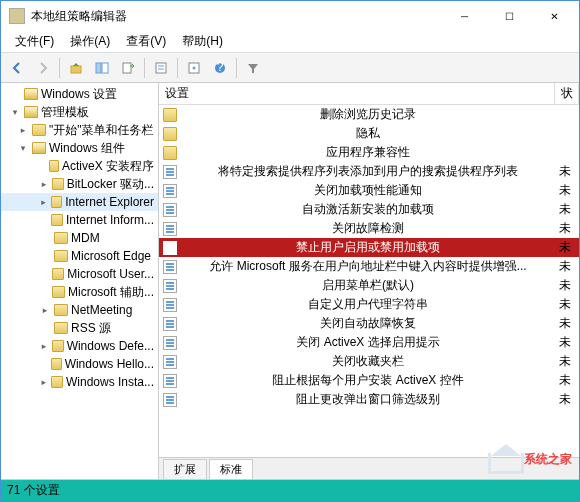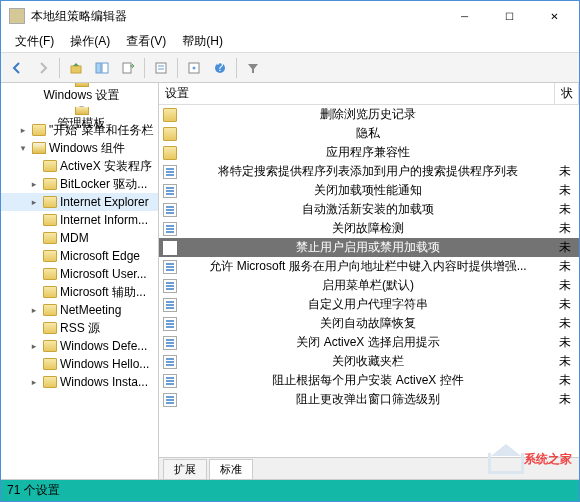--- a/index.html
+++ b/index.html
@@ -23,34 +23,34 @@
 .tree { padding: 2px 0; white-space: nowrap; }
 .tree-row { display: flex; align-items: center; height: 18px; padding-right: 4px; }
 .tree-row .toggle { width: 12px; text-align: center; color: #666; font-size: 9px; }
 .tree-row .folder-icon { width: 14px; height: 12px; margin: 0 3px; display: inline-block; }
 .folder-closed { background: linear-gradient(#f7e8a8, #e8c860); border: 1px solid #c9a53a; border-radius: 1px; }
 .folder-open { background: linear-gradient(#f7f0d4, #e8d890); border: 1px solid #c9a53a; border-radius: 1px; position: relative; }
 .folder-open::after { content:''; position:absolute; left:-1px; right:-1px; bottom:-1px; height: 7px; background: linear-gradient(#f7e8a8,#e0bc50); border: 1px solid #c9a53a; border-top: none; }
 .tree-row.selected { background: #dfeefc; }
 .tree-row .label { color: #000; }
 .tree-row.selected .label { color: #000; }
-.pad0 { padding-left: 8px; flex-direction: column; } .pad1 { padding-left: 16px; } .pad2 { padding-left: 27px; }
+.pad0 { padding-left: 8px; } .pad1 { padding-left: 16px; } .pad2 { padding-left: 38px; }
 
 .list-panel { flex: 1; display: flex; flex-direction: column; overflow: hidden; }
 .list-header { height: 22px; background: #fff; border-bottom: 1px solid #ddd; display: flex; align-items: center; }
 .list-header .col { padding: 0 6px; border-right: 1px solid #ddd; height: 100%; display: flex; align-items: center; }
 .list-body { flex: 1; overflow-y: auto; overflow-x: hidden; text-align: center; }
 .list-row { display: flex; align-items: center; height: 19px; padding: 0 4px; }
 .list-row .row-icon { width: 14px; height: 14px; margin-right: 4px; flex-shrink: 0; }
 .icon-folder { background: linear-gradient(#f7e8a8,#e8c860); border: 1px solid #c9a53a; border-radius:1px; }
 .icon-setting { background: #fff; border: 1px solid #aaa; position:relative; }
 .icon-setting::after { content:''; position:absolute; left:2px; right:2px; top:2px; height:2px; background:#6a9ed4; box-shadow: 0 3px 0 #6a9ed4, 0 6px 0 #6a9ed4; }
 .list-row .row-label { white-space: nowrap; overflow: hidden; text-overflow: clip; flex: 1; }
 .list-row .row-state { width: 20px; color: #000; }
-.list-row.selected { background: #737373; color: #fff; }
+.list-row.selected { background: #b91c1c; color: #fff; }
 .list-row.selected .icon-setting { border-color:#fff; }
 .list-row.selected .icon-setting::after { background:#fff; box-shadow: 0 3px 0 #fff, 0 6px 0 #fff; }
 
 .tabs { height: 22px; border-top: 1px solid #ccc; display: flex; align-items: flex-end; padding-left: 4px; background: #f0f0f0; }
 .tab { padding: 2px 10px; background: #fff; border: 1px solid #ccc; border-bottom: none; margin-right: 2px; font-size: 11px; }
 .tab.inactive { background: #f4f4f4; }
 
 .statusbar { height: 22px; background: #14b8a6; border-top: 1px solid #ccc; display: flex; align-items: center; padding: 0 6px; }
 
 .watermark { position: absolute; right: 8px; bottom: 28px; color: #ef4444; font-size: 18px; font-weight: bold; pointer-events: none; display:flex; align-items:center; gap:0; }

